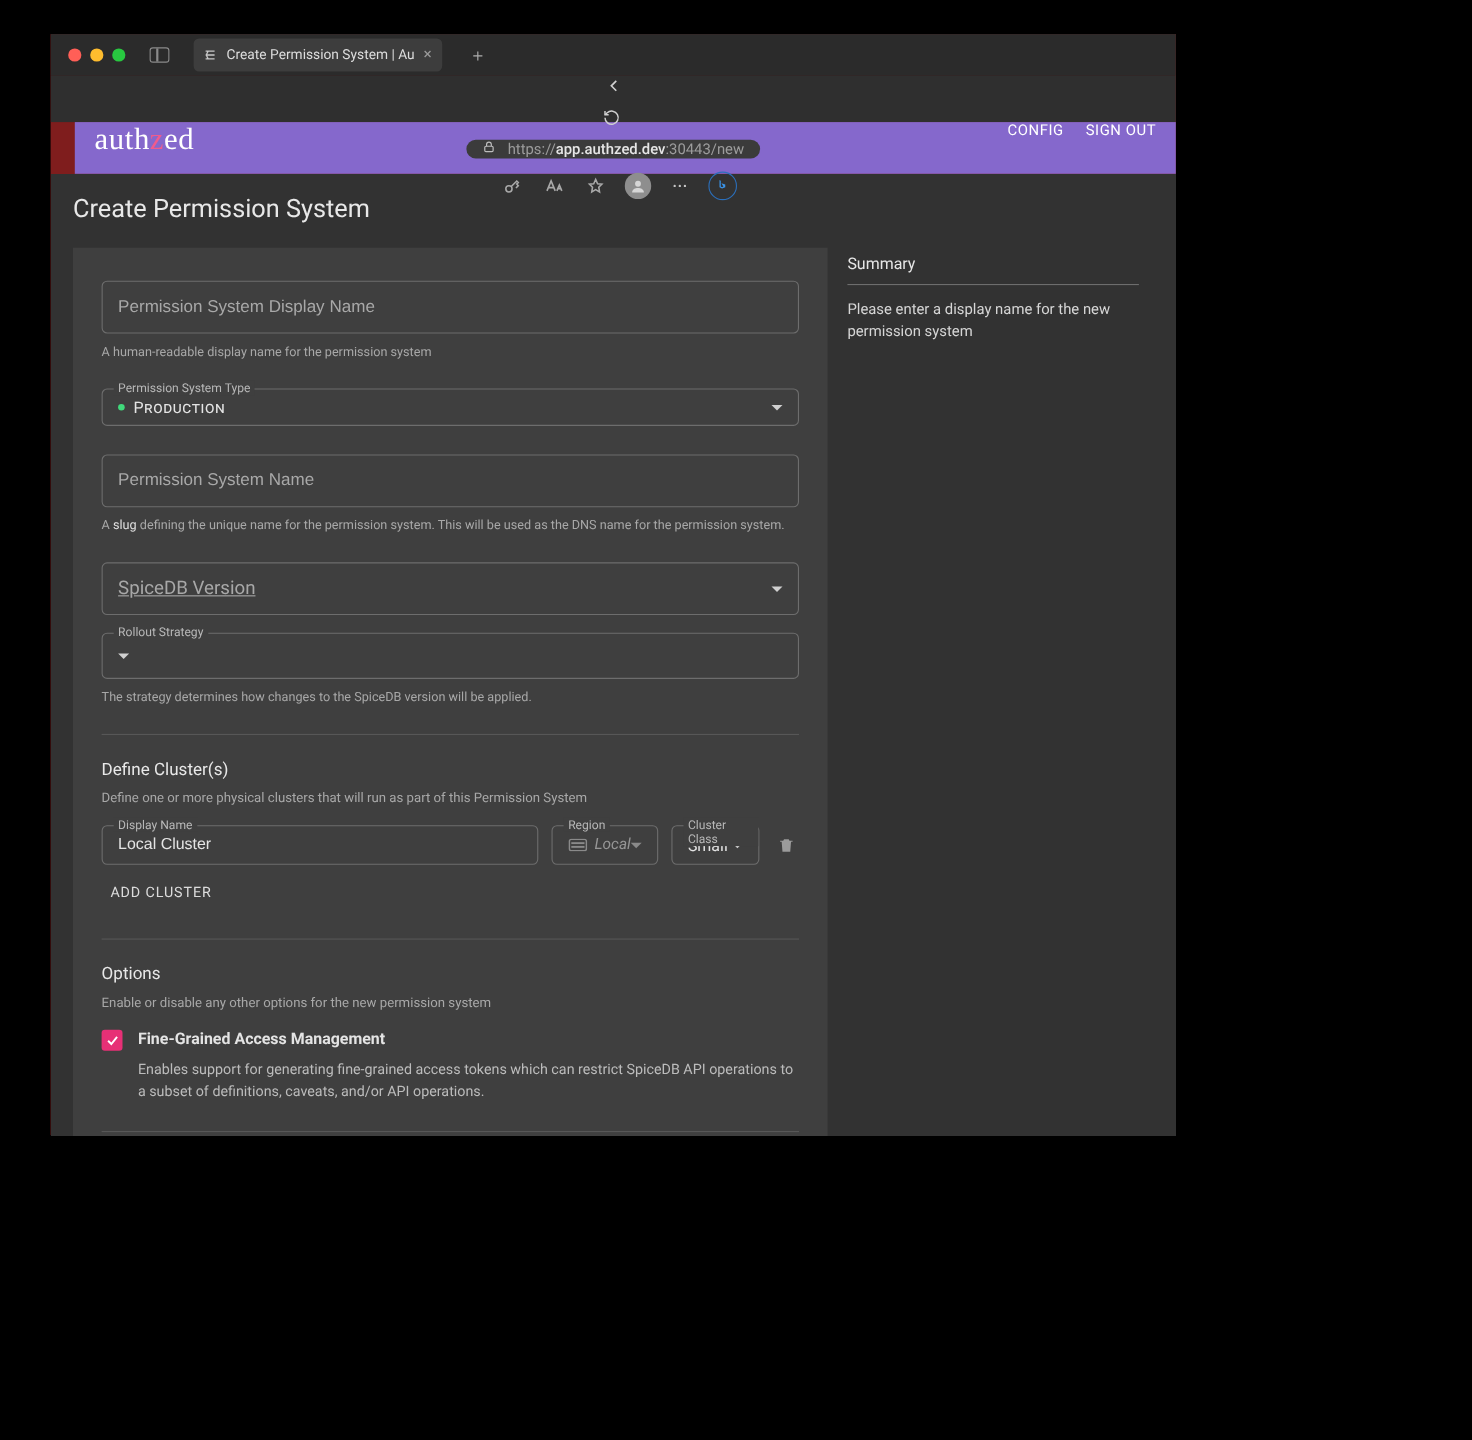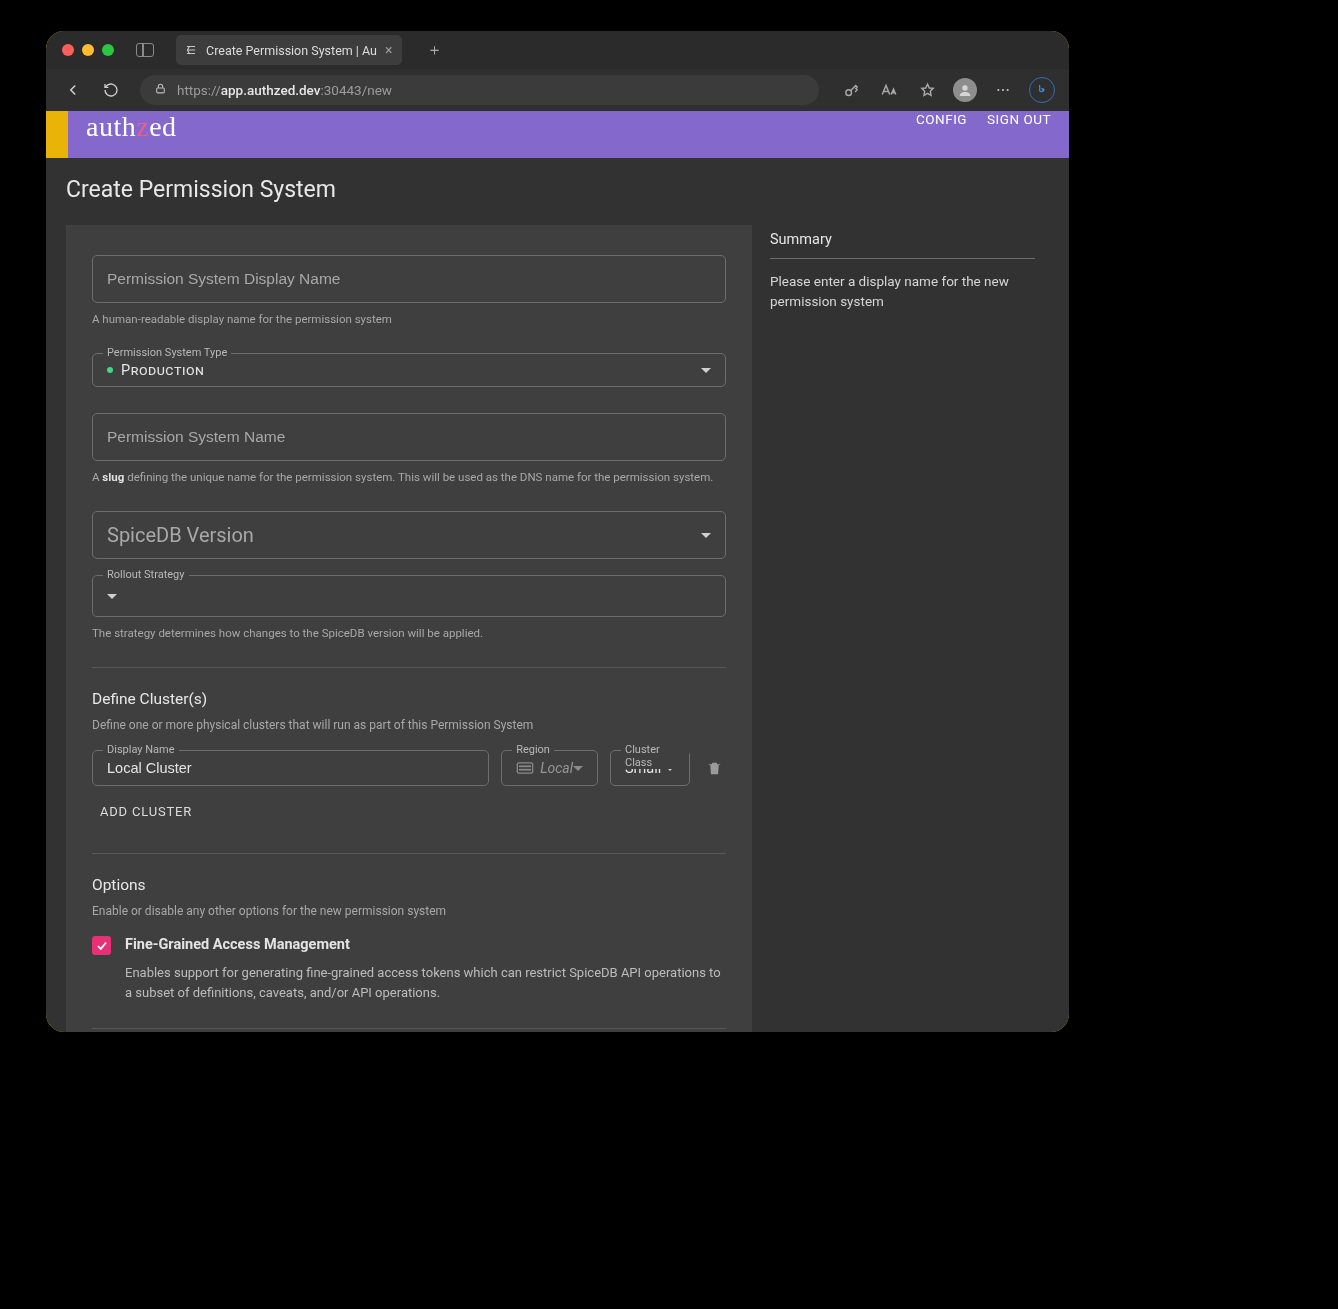--- a/index.html
+++ b/index.html
@@ -1,30 +1,30 @@
 <!DOCTYPE html>
 <html><head>
 <meta charset="utf-8">
 <style>
   * { margin:0; padding:0; box-sizing:border-box; }
   body { background:#000; font-family:-apple-system,BlinkMacSystemFont,"Segoe UI",Roboto,sans-serif; color:#d8d8d8; width:1338px; height:1309px; overflow:hidden; }
-  .window { position:absolute; top:31px; left:46px; width:1023px; height:1001px; background:#eab308; border-radius:18px; overflow:hidden; box-shadow:0 4px 40px rgba(0,0,0,.6); }
+  .window { position:absolute; top:31px; left:46px; width:1023px; height:1001px; background:#7f1d1d; border-radius:0; overflow:hidden; box-shadow:0 4px 40px rgba(0,0,0,.6); }
   
   .titlebar { height:38px; background:#2b2b2b; display:flex; align-items:center; padding:0 16px; gap:14px; }
   .traffic { display:flex; gap:8px; }
   .traffic span { width:12px; height:12px; border-radius:50%; display:inline-block; }
   .t-close{background:#ff5f57;} .t-min{background:#febc2e;} .t-max{background:#28c840;}
   .sidebar-btn { width:18px; height:14px; border:1.5px solid #8a8a8a; border-radius:3px; position:relative; margin-left:8px;}
   .sidebar-btn::after{content:'';position:absolute;left:5px;top:0;bottom:0;width:1.5px;background:#8a8a8a;}
   .tab { display:flex; align-items:center; gap:8px; background:#3d3d3d; height:30px; padding:0 10px 0 8px; border-radius:5px; margin-left:8px; font-size:12.5px; color:#ddd;}
   .tab .x{color:#999;font-size:14px;cursor:pointer;}
   .tab-icon{width:14px;height:14px;display:inline-flex;align-items:center;justify-content:center;}
   .plus-tab { width:24px; height:24px; display:flex; align-items:center; justify-content:center; color:#aaa; font-size:16px; margin-left:6px; cursor:pointer;}
   
-  .addrbar { height:42px; background:#2f2f2f; display:flex; align-items:center; padding:0 14px; gap:12px;}
+  .addrbar { height:42px; background:#2f2f2f; display:flex; align-items:center; padding:0 14px; gap:12px;flex-direction:column;}
   .nav-arrow,.reload-btn{width:26px;height:26px;display:flex;align-items:center;justify-content:center;color:#bbb;cursor:pointer;}
   .reload-btn{margin-right:4px;}
   .urlbox { flex:1; background:#3b3b3b; height:30px; border-radius:15px; display:flex; align-items:center; padding:0 14px; gap:10px; color:#bdbdbd; font-size:13.5px;}
   .lock{color:#bdbdbd;}
   .url-text .dim{color:#9c9c9c;} .url-text .bold{color:#e6e6e6;font-weight:500;}
   .right-icons{display:flex;align-items:center;gap:14px;margin-left:8px;}
   .right-icons .icn{width:24px;height:24px;display:flex;align-items:center;justify-content:center;color:#bdbdbd;cursor:pointer;}
   .avatar{width:24px;height:24px;border-radius:50%;background:#8e8e8e;display:flex;align-items:center;justify-content:center;}
   .bing{width:26px;height:26px;border-radius:50%;border:1.5px solid #2b6fbb;display:flex;align-items:center;justify-content:center;}
   
@@ -41,23 +41,23 @@
   .summary-panel h3{font-size:14.5px;font-weight:400;color:#e6e6e6;padding-bottom:10px;border-bottom:1px solid #6d6d6d;margin-bottom:12px;}
   .summary-text{font-size:13.5px;line-height:1.5;color:#d6d6d6;}
   .field-wrap{margin-bottom:26px;position:relative;}
   .outlined{border:1px solid #6d6d6d;border-radius:5px;height:48px;display:flex;align-items:center;padding:0 14px;position:relative;cursor:pointer;}
   .outlined.small{height:34px;}
   .floating-label{position:absolute;top:-8px;left:10px;padding:0 4px;background:#3f3f3f;font-size:11px;color:#b8b8b8;}
   .select-val{flex:1;color:#e4e4e4;font-size:14.5px;display:flex;align-items:center;gap:8px;}
   .caret{width:0;height:0;border-left:5px solid transparent;border-right:5px solid transparent;border-top:5px solid #d0d0d0;}
   .dot{width:6px;height:6px;background:#40d97b;border-radius:50%;display:inline-block;}
   .sm-caps{font-variant:small-caps;letter-spacing:.5px;}
-  .placeholder{color:#a8a8a8;font-size:20px;}
+  .placeholder{color:#a8a8a8;font-size:17px;text-decoration:underline;}
   .help{font-size:11.5px;color:#a8a8a8;margin-top:8px;line-height:1.4;}
-  .help b{color:#e0e0e0;font-weight:700;}
+  .help b{color:#e0e0e0;font-weight:400;}
   hr.sep{border:none;border-top:1px solid #575757;margin:14px 0 22px 0;}
   .section-title{font-size:15.5px;color:#e8e8e8;margin-bottom:10px;font-weight:400;}
   .section-sub{font-size:12px;color:#a8a8a8;margin-bottom:18px;}
   .cluster-row{display:flex;gap:12px;align-items:center;margin-bottom:12px;}
   .cluster-row .outlined{height:36px;}
   .cluster-name{flex:1 1 380px;}
   .cluster-name input{background:transparent;border:none;color:#e4e4e4;font-size:14.5px;width:100%;outline:none;}
   .region-sel{flex:0 0 95px;}
   .region-sel .select-val{color:#969696;font-size:14px;}
   .region-icon{width:18px;height:12px;}

